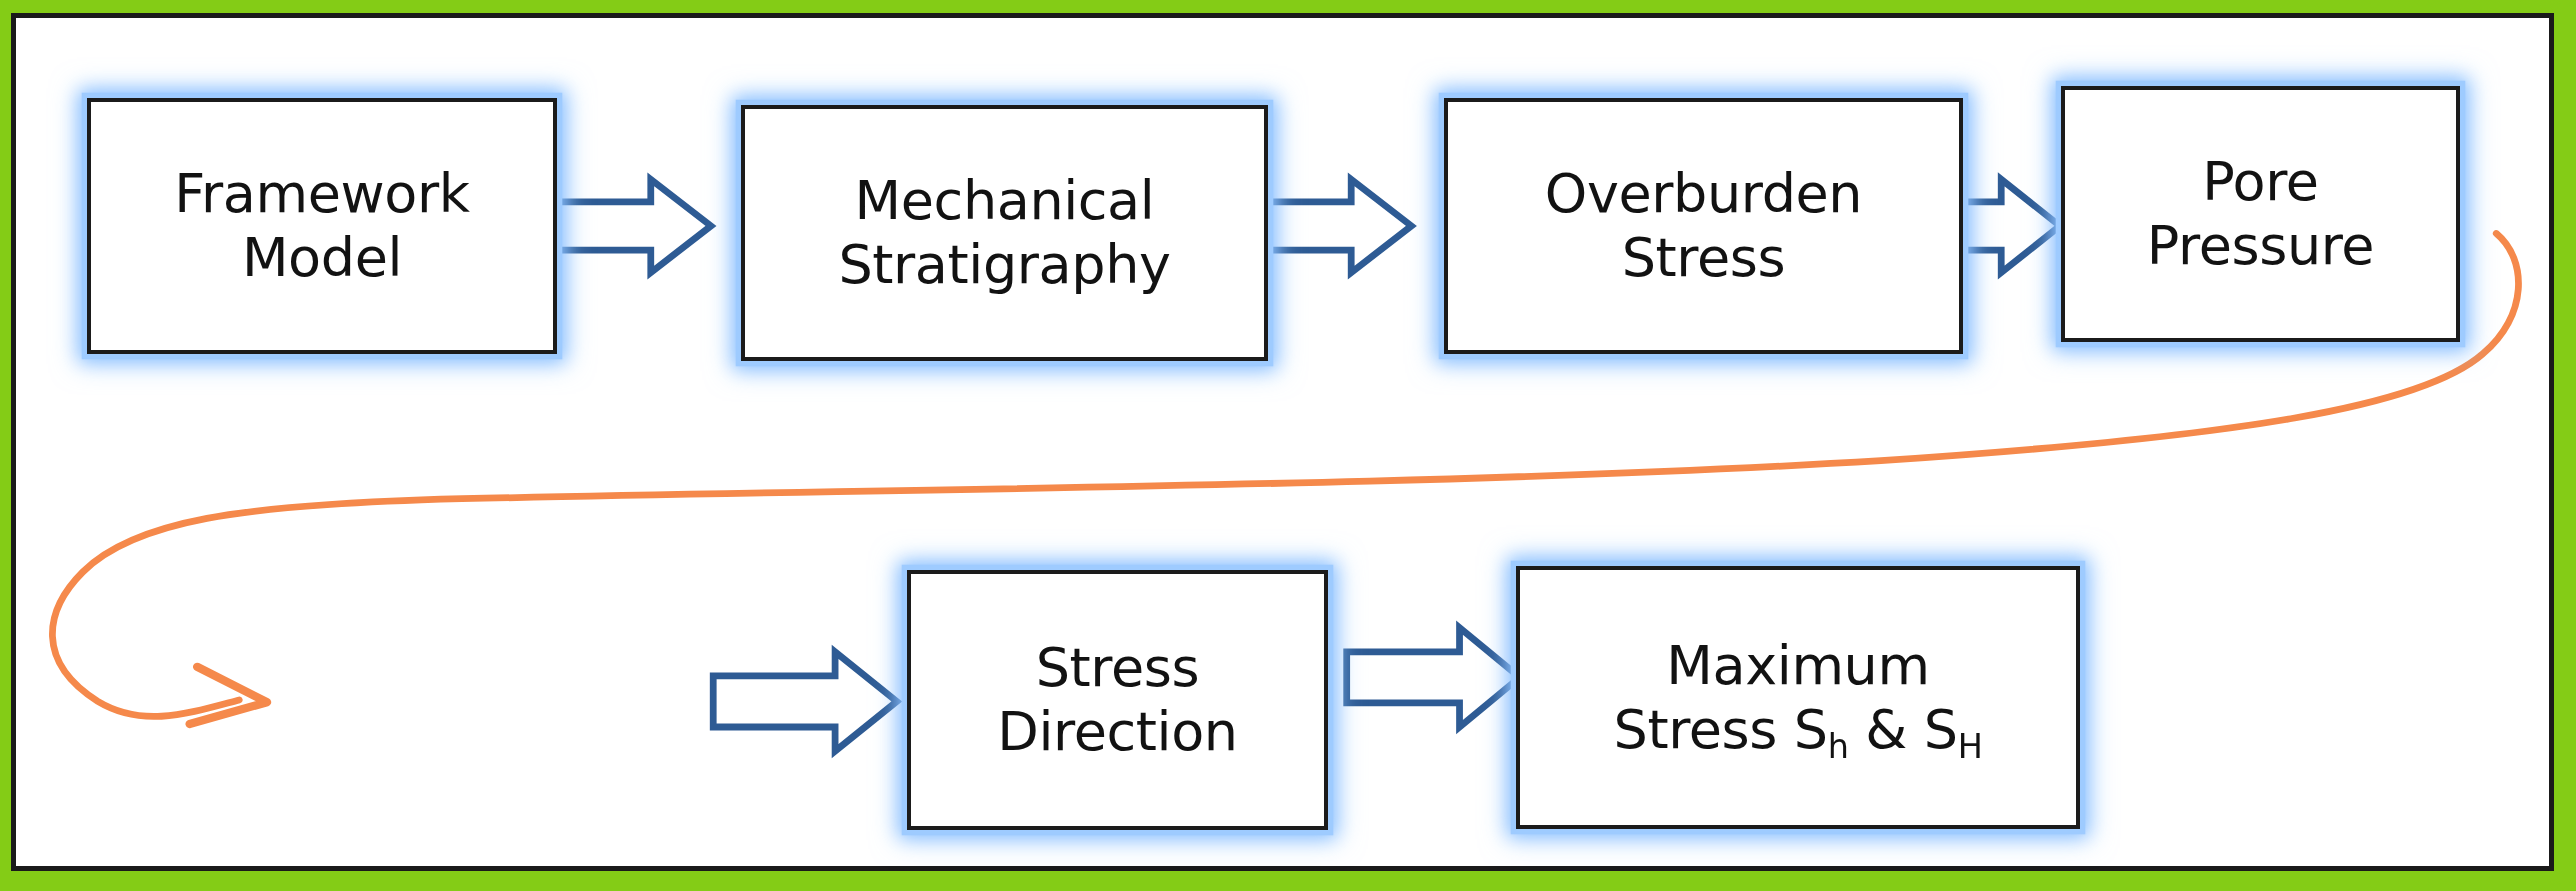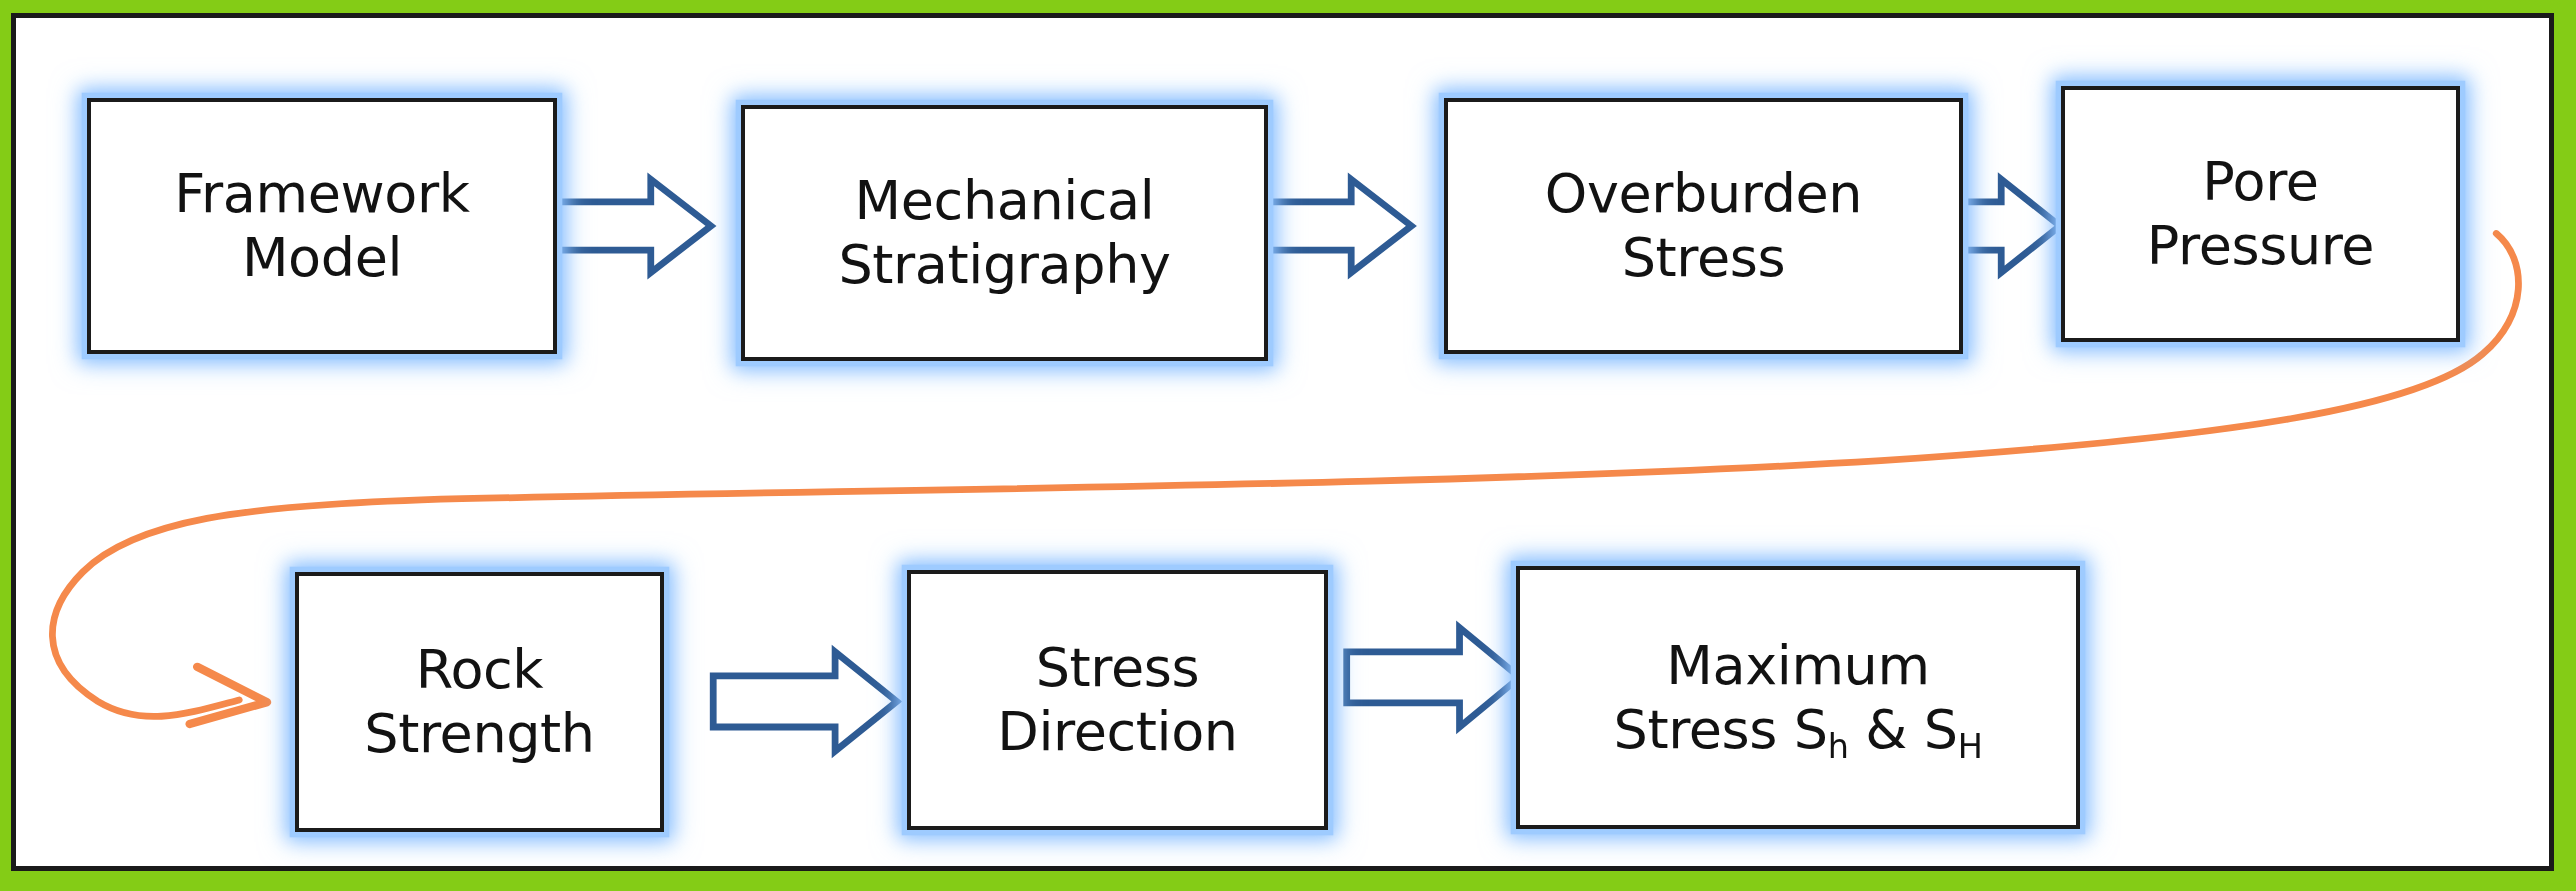--- a/index.html
+++ b/index.html
@@ -143,24 +143,20 @@
   <div class="node" id="node-overburden-stress">
     <span class="node-label">Overburden
 Stress</span>
   </div>
 
   <div class="node" id="node-pore-pressure">
     <span class="node-label">Pore
 Pressure</span>
   </div>
 
-  <div class="node" id="node-rock-strength">
-    <span class="node-label">Rock
-Strength</span>
-  </div>
 
   <div class="node" id="node-stress-direction">
     <span class="node-label">Stress
 Direction</span>
   </div>
 
   <div class="node" id="node-maximum-stress">
     <span class="node-label"><span>Maximum</span><br><span>Stress S</span><sub>h</sub><span> &amp; S</span><sub>H</sub></span>
   </div>
 

